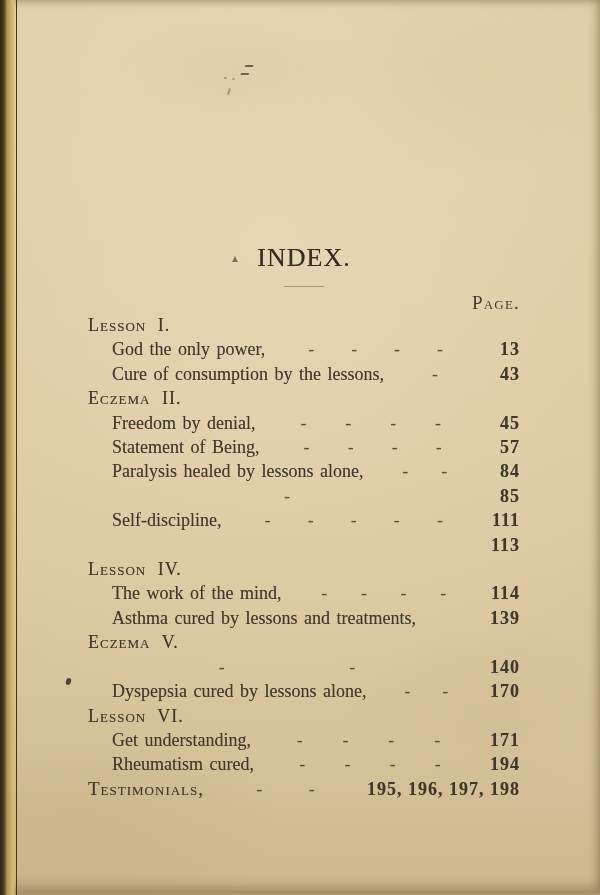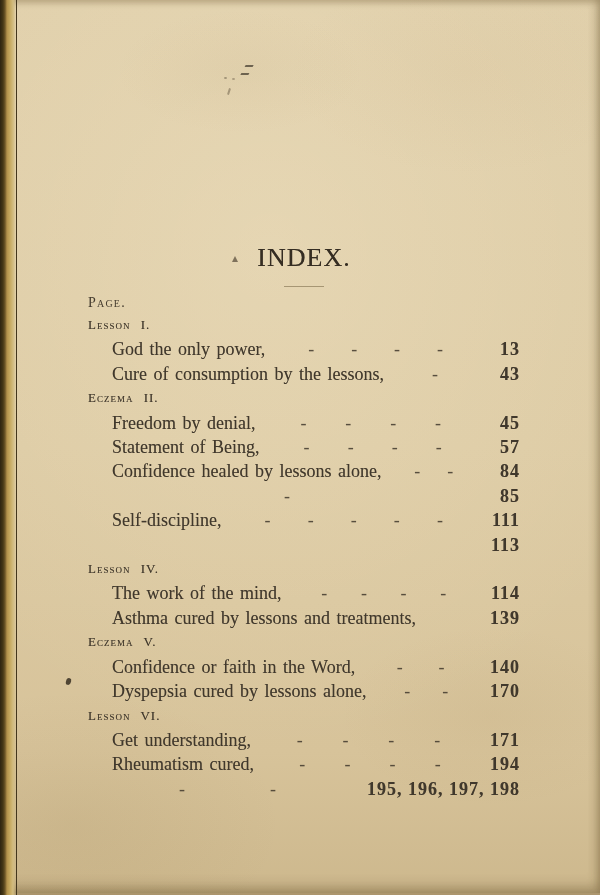--- a/index.html
+++ b/index.html
@@ -45,28 +45,28 @@
   .title {
     margin: 0; font-weight: normal; text-align: center;
     font-size: 26px; line-height: 28px; letter-spacing: 1px;
     color: #352d22; text-shadow: 0 0 .6px rgba(53,45,34,.6);
   }
   .rule {
     width: 40px; height: 1px; margin: 14px auto 0;
     background: rgba(115,98,66,.55);
   }
   .page-label {
-    margin-top: 8px; 
-    font-variant: small-caps; font-size: 14px; line-height: 15px;
+    margin-top: 8px; text-align: right;
+    font-variant: small-caps; font-size: 19px; line-height: 15px;
     letter-spacing: 1.2px; color: #453c2f;
   }
   .entries { margin-top: 3px; font-size: 18px; line-height: 24.4px; }
   .row { display: flex; align-items: baseline; white-space: nowrap; }
   .hlabel {
-    font-variant: small-caps; font-size: 13px;
+    font-variant: small-caps; font-size: 18px;
     letter-spacing: 1px; word-spacing: 6px;
     text-shadow: 0 0 .5px rgba(64,56,44,.45);
   }
   .label {
     flex: 0 1 auto; overflow: hidden; word-spacing: 2px; padding-left: 24px;
     text-shadow: 0 0 .5px rgba(64,56,44,.40);
   }
   .label.lvl0 { padding-left: 0; }
   .label.sc { font-variant: small-caps; letter-spacing: 1px; word-spacing: 4px; font-size: 19px; }
   .leader {
@@ -156,21 +156,21 @@
     <span class="label">Statement of Being,</span>
     <span class="leader">
             <span class="dash">-</span>
             <span class="dash">-</span>
             <span class="dash">-</span>
             <span class="dash">-</span>
           </span>
     <span class="pagenum">57</span>
   </div>
         <div class="row item">
-    <span class="label">Confidence healed by lessons alone,</span>
+    <span class="label">Paralysis healed by lessons alone,</span>
     <span class="leader">
             <span class="dash">-</span>
             <span class="dash">-</span>
           </span>
     <span class="pagenum">84</span>
   </div>
         <div class="row item">
     <span class="leader">
             <span class="dash">-</span>
           </span>
@@ -206,21 +206,20 @@
   </div>
         <div class="row item">
     <span class="label">Asthma cured by lessons and treatments,</span>
     <span class="leader"></span>
     <span class="pagenum">139</span>
   </div>
         <div class="row heading">
     <span class="hlabel">Eczema V.</span>
   </div>
         <div class="row item">
-    <span class="label">Confidence or faith in the Word,</span>
     <span class="leader">
             <span class="dash">-</span>
             <span class="dash">-</span>
           </span>
     <span class="pagenum">140</span>
   </div>
         <div class="row item">
     <span class="label">Dyspepsia cured by lessons alone,</span>
     <span class="leader">
             <span class="dash">-</span>
@@ -245,20 +244,21 @@
     <span class="label">Rheumatism cured,</span>
     <span class="leader">
             <span class="dash">-</span>
             <span class="dash">-</span>
             <span class="dash">-</span>
             <span class="dash">-</span>
           </span>
     <span class="pagenum">194</span>
   </div>
         <div class="row item">
+    <span class="label sc lvl0">Testimonials,</span>
     <span class="leader">
             <span class="dash">-</span>
             <span class="dash">-</span>
           </span>
     <span class="pagenum">195, 196, 197, 198</span>
   </div>
       </div>
   </div>
 </div>
 

